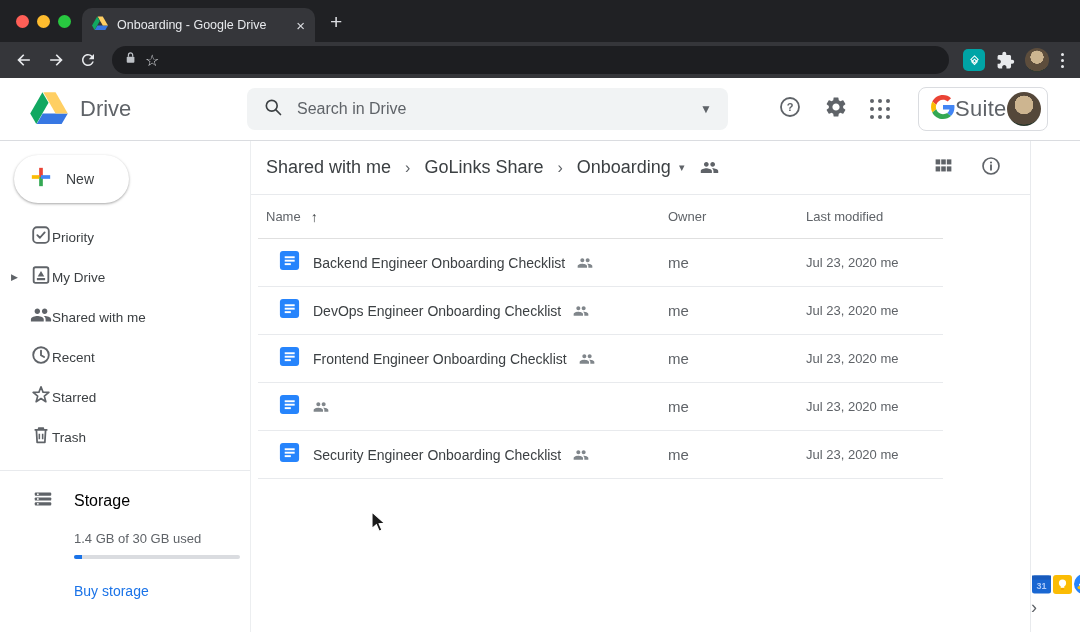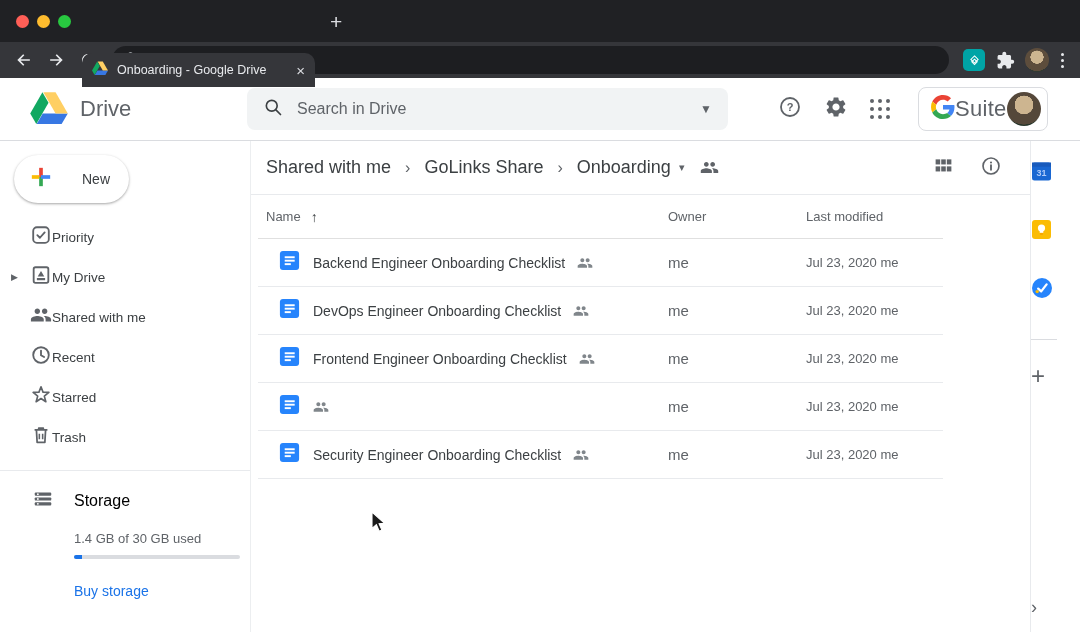--- a/index.html
+++ b/index.html
@@ -7,21 +7,21 @@
     font-family:"Liberation Sans", sans-serif; }
   .stage { position:relative; width:1080px; height:632px; }
 
   
   .tabbar { position:relative; height:42px; background:var(--chrome-dark,#202124); }
   .traffic { position:absolute; top:15px; left:16px; display:flex; gap:8px; }
   .light { width:13px; height:13px; border-radius:50%; }
   .light.red{background:#ff5f57;} .light.yellow{background:#febc2e;} .light.green{background:#28c840;}
   .tab { position:absolute; left:82px; top:8px; width:233px; height:34px;
     background:var(--chrome-toolbar,#35363a); border-radius:10px 10px 0 0;
-    display:flex; align-items:center; padding:0 10px; gap:9px;margin-top:45px; }
+    display:flex; align-items:center; padding:0 10px; gap:9px; }
   .tab-title { color:#e8eaed; font-size:12.5px; flex:1; white-space:nowrap; overflow:hidden; }
   .tab-close { color:#dadce0; font-size:15px; cursor:default; line-height:1; }
   .newtab { position:absolute; left:330px; top:10px; color:#dadce0; font-size:21px; font-weight:300; }
 
   .toolbar { height:36px; background:var(--chrome-toolbar,#35363a);
     display:flex; align-items:center; padding:0 12px; gap:8px; }
   .navbtn { width:24px; height:24px; display:flex; align-items:center; justify-content:center; }
   .urlbar { flex:1; height:28px; margin:0 6px 0 4px; background:var(--chrome-field,#202124);
     border-radius:14px; display:flex; align-items:center; padding:0 12px; gap:8px; min-width:0; }
   .url-text { flex:1; font-size:13.5px; white-space:nowrap; overflow:hidden; }
@@ -52,21 +52,21 @@
   .gsuite-word { font-size:22px; color:#5f6368; letter-spacing:.3px; }
   .gsuite-avatar { width:34px; height:34px; border-radius:50%;
     background:radial-gradient(circle at 50% 38%, #cdb590 0 34%, #55483a 35% 72%, #27352a 73%); }
 
   
   .app-body { display:flex; height:491px; }
 
   .sidebar { width:251px; border-right:1px solid #eceef0; padding-top:14px; flex:none; }
   .new-btn { margin-left:14px; width:115px; height:48px; background:#fff; border-radius:24px;
     box-shadow:0 1px 3px rgba(0,0,0,.25), 0 1px 2px rgba(0,0,0,.12);
-    display:flex; align-items:center; gap:30px; padding-left:16px; }
+    display:flex; align-items:center; gap:14px; padding-left:16px; }
   .new-label { font-size:14px; color:#3c4043; }
   .nav { margin-top:14px; }
   .nav-item { height:40px; display:flex; align-items:center; padding-left:30px; position:relative; }
   .nav-item .lbl { font-size:13.5px; color:#3c4043; }
   .expander { position:absolute; left:11px; font-size:9px; color:#5f6368; }
   .side-divider { border-top:1px solid #e8eaed; margin-top:13px; }
   .storage-item { height:44px; display:flex; align-items:center; padding-left:32px; gap:20px; margin-top:8px; }
   .storage-usage { font-size:13px; color:#5f6368; margin:8px 0 0 74px; }
   .storage-bar { margin:9px 0 0 74px; width:166px; height:4px; background:#dadce0; border-radius:2px; overflow:hidden; }
   .storage-fill { height:100%; background:var(--accent-blue,#1a73e8); }
@@ -87,21 +87,21 @@
   .th-name { width:402px; display:flex; align-items:center; gap:10px; }
   .sort-arrow { font-size:14px; color:#3c4043; }
   .th-owner { width:138px; }
   .file-row { height:48px; display:flex; align-items:center; border-bottom:1px solid #e8eaed; padding-left:20px; }
   .cell-name { width:390px; display:flex; align-items:center; gap:12px; min-width:0; }
   .file-name { font-size:14px; color:#3c4043; white-space:nowrap; }
   .cell-owner { width:138px; font-size:15px; color:#5f6368; }
   .cell-modified { font-size:13px; color:#5f6368; }
 
   .rail { width:50px; border-left:1px solid #e8eaed; position:relative;
-    display:flex; flex-direction:column; align-items:flex-start; padding-top:20px; flex:none; }
+    display:flex; flex-direction:row; align-items:flex-end; padding-top:20px; flex:none; }
   .rail-icon { margin-bottom:33px; }
   .rail-divider { width:26px; border-top:1px solid #dadce0; margin:3px 0 22px; }
   .rail-plus { color:#5f6368; font-size:24px; font-weight:300; }
   .rail-chevron { position:absolute; bottom:14px; color:#5f6368; font-size:18px; }
 
   .cursor { position:absolute; left:370px; top:511px; z-index:99; pointer-events:none; }
 </style>
 </head>
 <body>
 

